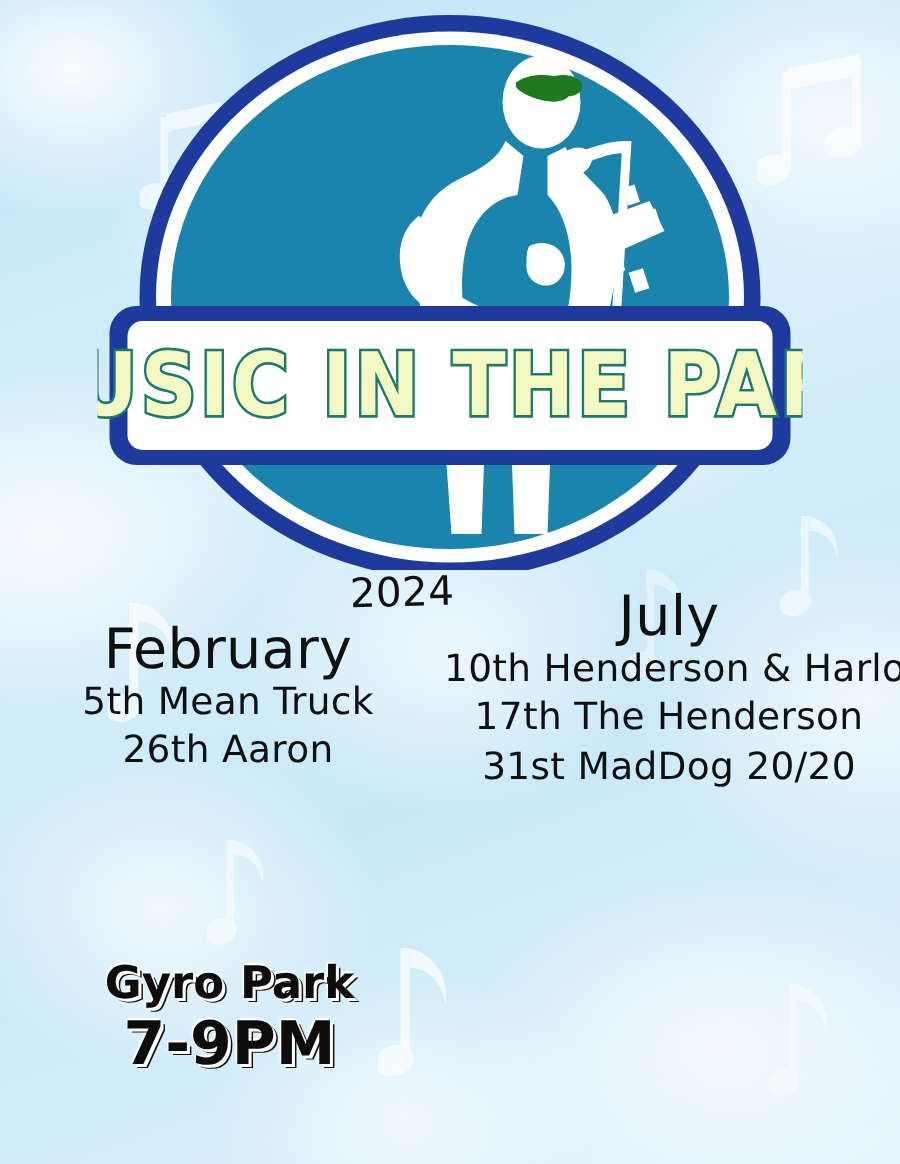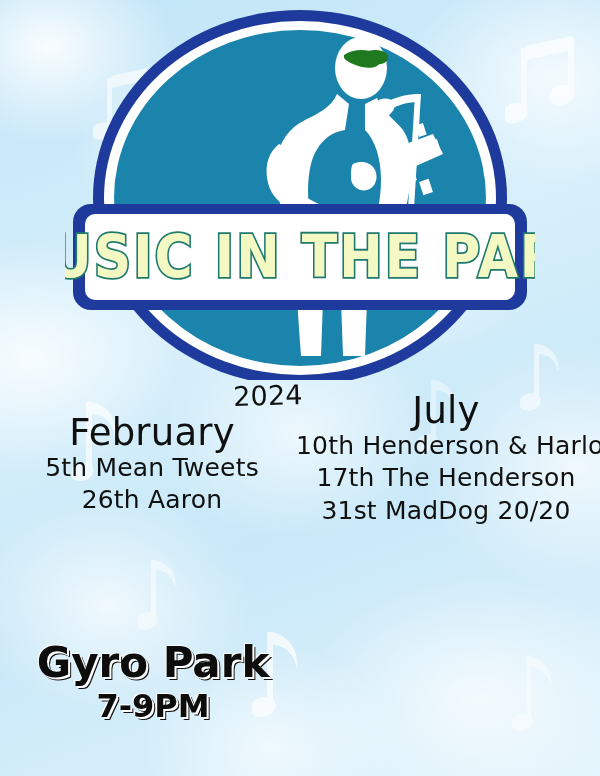--- a/index.html
+++ b/index.html
@@ -89,29 +89,29 @@
     position: absolute;
     left: 28px;
     top: 638px;
     width: 250px;
     text-align: center;
   }
   .venue-line {
     font-family: "DejaVu Sans", sans-serif;
     font-weight: bold;
     color: #0d0d0d;
-    font-size: 42px;
+    font-size: 30px;
     line-height: 1.18;
     letter-spacing: 0px;
     text-shadow:
        2px 2px 0 #ffffff,
        3px 3px 0 #111111,
       -1px -1px 0 #ffffff;
   }
-  #venue .venue-line.small { font-size: 32px; }
+  #venue .venue-line.small { font-size: 40px; }
 </style>
 </head>
 <body>
 
 <div id="poster">
 
   <svg class="wm" style="left:93px; top:62px; width:62px; height:86px;" viewBox="0 0 62 86">
     <g fill="#ffffff">
       <path d="M18 14 L54 6 L54 18 L18 26 Z"></path>
       <rect x="14" y="16" width="5" height="50"></rect>
@@ -246,21 +246,21 @@
     <rect x="8" y="196" width="454" height="106" rx="18" ry="18" fill="#1d3a9c"></rect>
     <rect x="20" y="206" width="430" height="86" rx="10" ry="10" fill="#ffffff"></rect>
 
     <text x="235" y="268" text-anchor="middle" font-family="'DejaVu Sans', sans-serif" font-size="52" font-weight="bold" letter-spacing="2" fill="#f4f9c4" stroke="#1f7a6e" stroke-width="3.2" paint-order="stroke fill" transform="scale(1,1.12) translate(0,-28)">MUSIC IN THE PARK</text>
   </svg>
 
   <div id="year" class="hand">2024</div>
 
   <div class="col" id="col-june">
     <div class="hand month-title">February</div>
-    <div class="hand entry">5th Mean Tweets</div>
+    <div class="hand entry">5th Mean Truck</div>
     <div class="hand entry">26th Aaron</div>
   </div>
 
   <div class="col" id="col-july">
     <div class="hand month-title">July</div>
     <div class="hand entry">10th Henderson &amp; Harlow</div>
     <div class="hand entry">17th The Henderson</div>
     <div class="hand entry">31st MadDog 20/20</div>
   </div>
 

